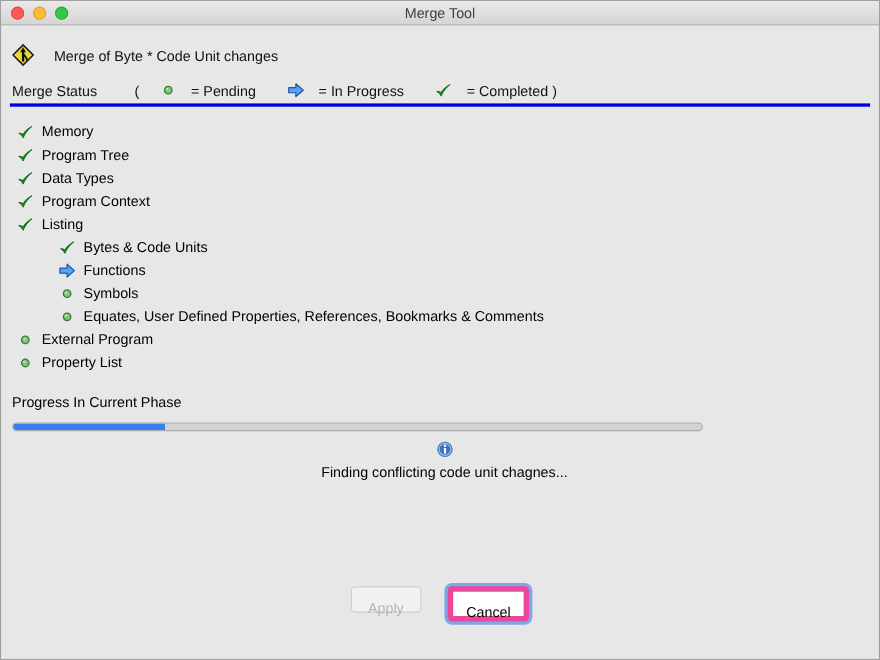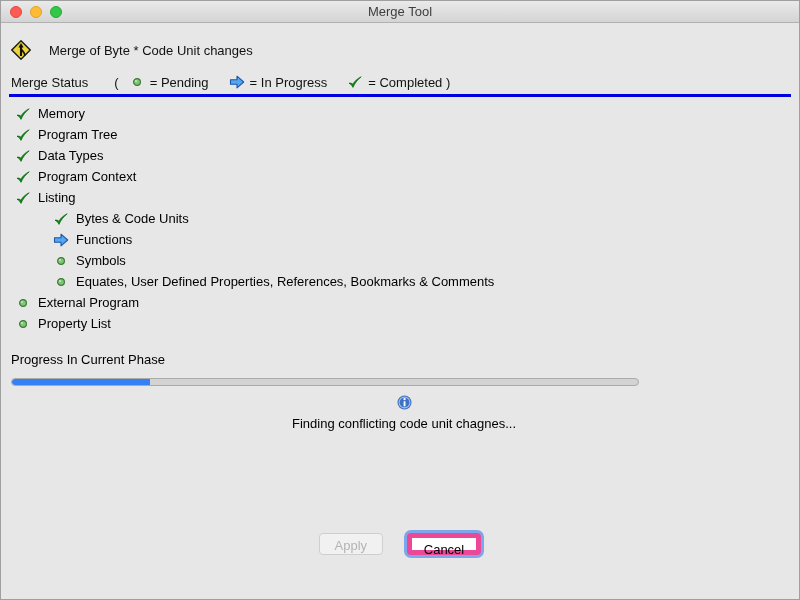--- a/index.html
+++ b/index.html
@@ -51,34 +51,35 @@
   .header-title { font-size: 13px; color: #111; }
 
   
   .legend-row {
     display: flex;
     align-items: center;
     margin: 14px 0 0 10px;
     font-size: 13px;
     color: #111;
     height: 16px;
+    gap: 8px;
   }
   .legend-label { margin-right: 26px; }
   .legend-paren { margin-right: 10px; }
   .legend-row .status-icon { margin-right: 5px; }
   .legend-eq { margin-right: 20px; }
   .status-icon { width: 16px; height: 16px; display: inline-flex; align-items: center; justify-content: center; flex: 0 0 auto; }
   .blue-rule {
     height: 3px;
     background: #0000e0;
     margin: 4px 8px 0 8px;
   }
 
   
-  .phase-list { margin-top: 6px; }
+  .phase-list { margin-top: 12px; }
   .phase-row {
     display: flex;
     align-items: center;
     height: 21px;
     font-size: 13px;
     color: #000;
   }
   .phase-row .status-icon { margin-right: 7px; }
   .indent-0 { padding-left: 14px; }
   .indent-1 { padding-left: 52px; }
@@ -124,21 +125,21 @@
     display: flex;
     justify-content: center;
     gap: 24px;
   }
   .btn {
     min-width: 64px;
     height: 22px;
     font-family: "Liberation Sans", sans-serif;
     font-size: 13px;
     border-radius: 4px;
-    padding: 4px 12px;
+    padding: 11px 12px;
   }
   .btn-apply {
     background: #f1f1f1;
     border: 1px solid #cfcfcf;
     color: #b4b4b4;
   }
   .btn-cancel {
     background: #ffffff;
     border: 5px solid #ec4899;
     color: #000;

